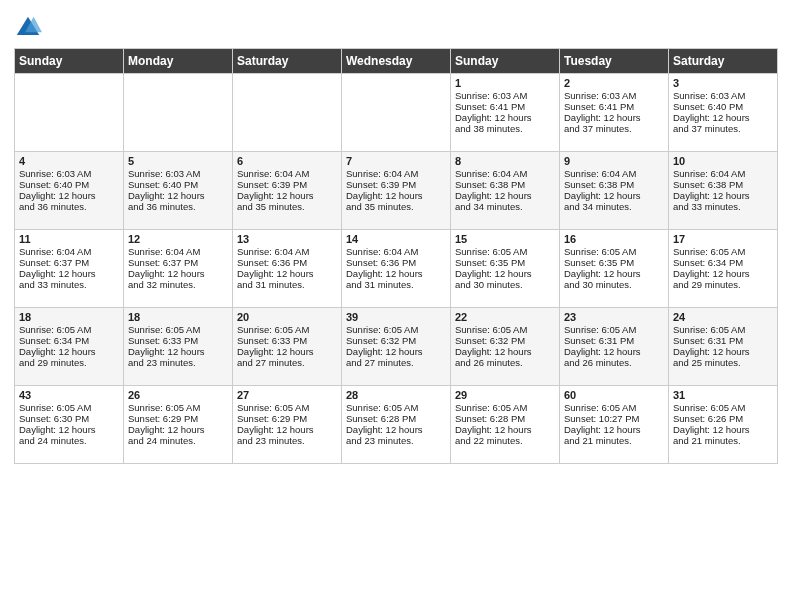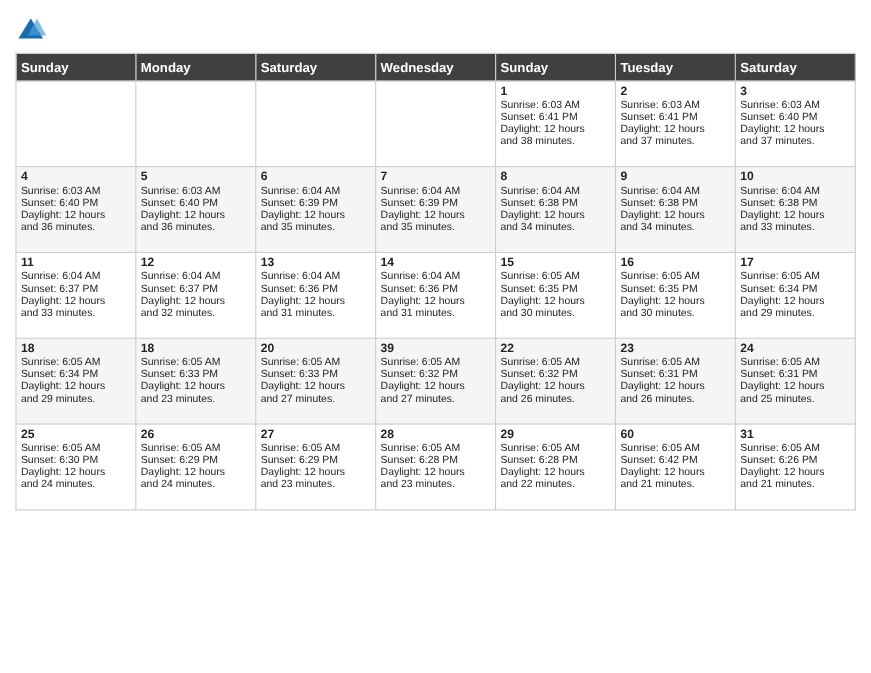--- a/index.html
+++ b/index.html
@@ -298,21 +298,21 @@
           <td>
             <span class="day-num">24</span>
             <div>Sunrise: 6:05 AM</div>
             <div>Sunset: 6:31 PM</div>
             <div>Daylight: 12 hours</div>
             <div>and 25 minutes.</div>
           </td>
         </tr>
         <tr>
           <td>
-            <span class="day-num">25</span>
+            <span class="day-num">43</span>
             <div>Sunrise: 6:05 AM</div>
             <div>Sunset: 6:30 PM</div>
             <div>Daylight: 12 hours</div>
             <div>and 24 minutes.</div>
           </td>
           <td>
             <span class="day-num">26</span>
             <div>Sunrise: 6:05 AM</div>
             <div>Sunset: 6:29 PM</div>
             <div>Daylight: 12 hours</div>
@@ -335,21 +335,21 @@
           <td>
             <span class="day-num">29</span>
             <div>Sunrise: 6:05 AM</div>
             <div>Sunset: 6:28 PM</div>
             <div>Daylight: 12 hours</div>
             <div>and 22 minutes.</div>
           </td>
           <td>
             <span class="day-num">60</span>
             <div>Sunrise: 6:05 AM</div>
-            <div>Sunset: 6:42 PM</div>
+            <div>Sunset: 10:27 PM</div>
             <div>Daylight: 12 hours</div>
             <div>and 21 minutes.</div>
           </td>
           <td>
             <span class="day-num">31</span>
             <div>Sunrise: 6:05 AM</div>
             <div>Sunset: 6:26 PM</div>
             <div>Daylight: 12 hours</div>
             <div>and 21 minutes.</div>
           </td>

